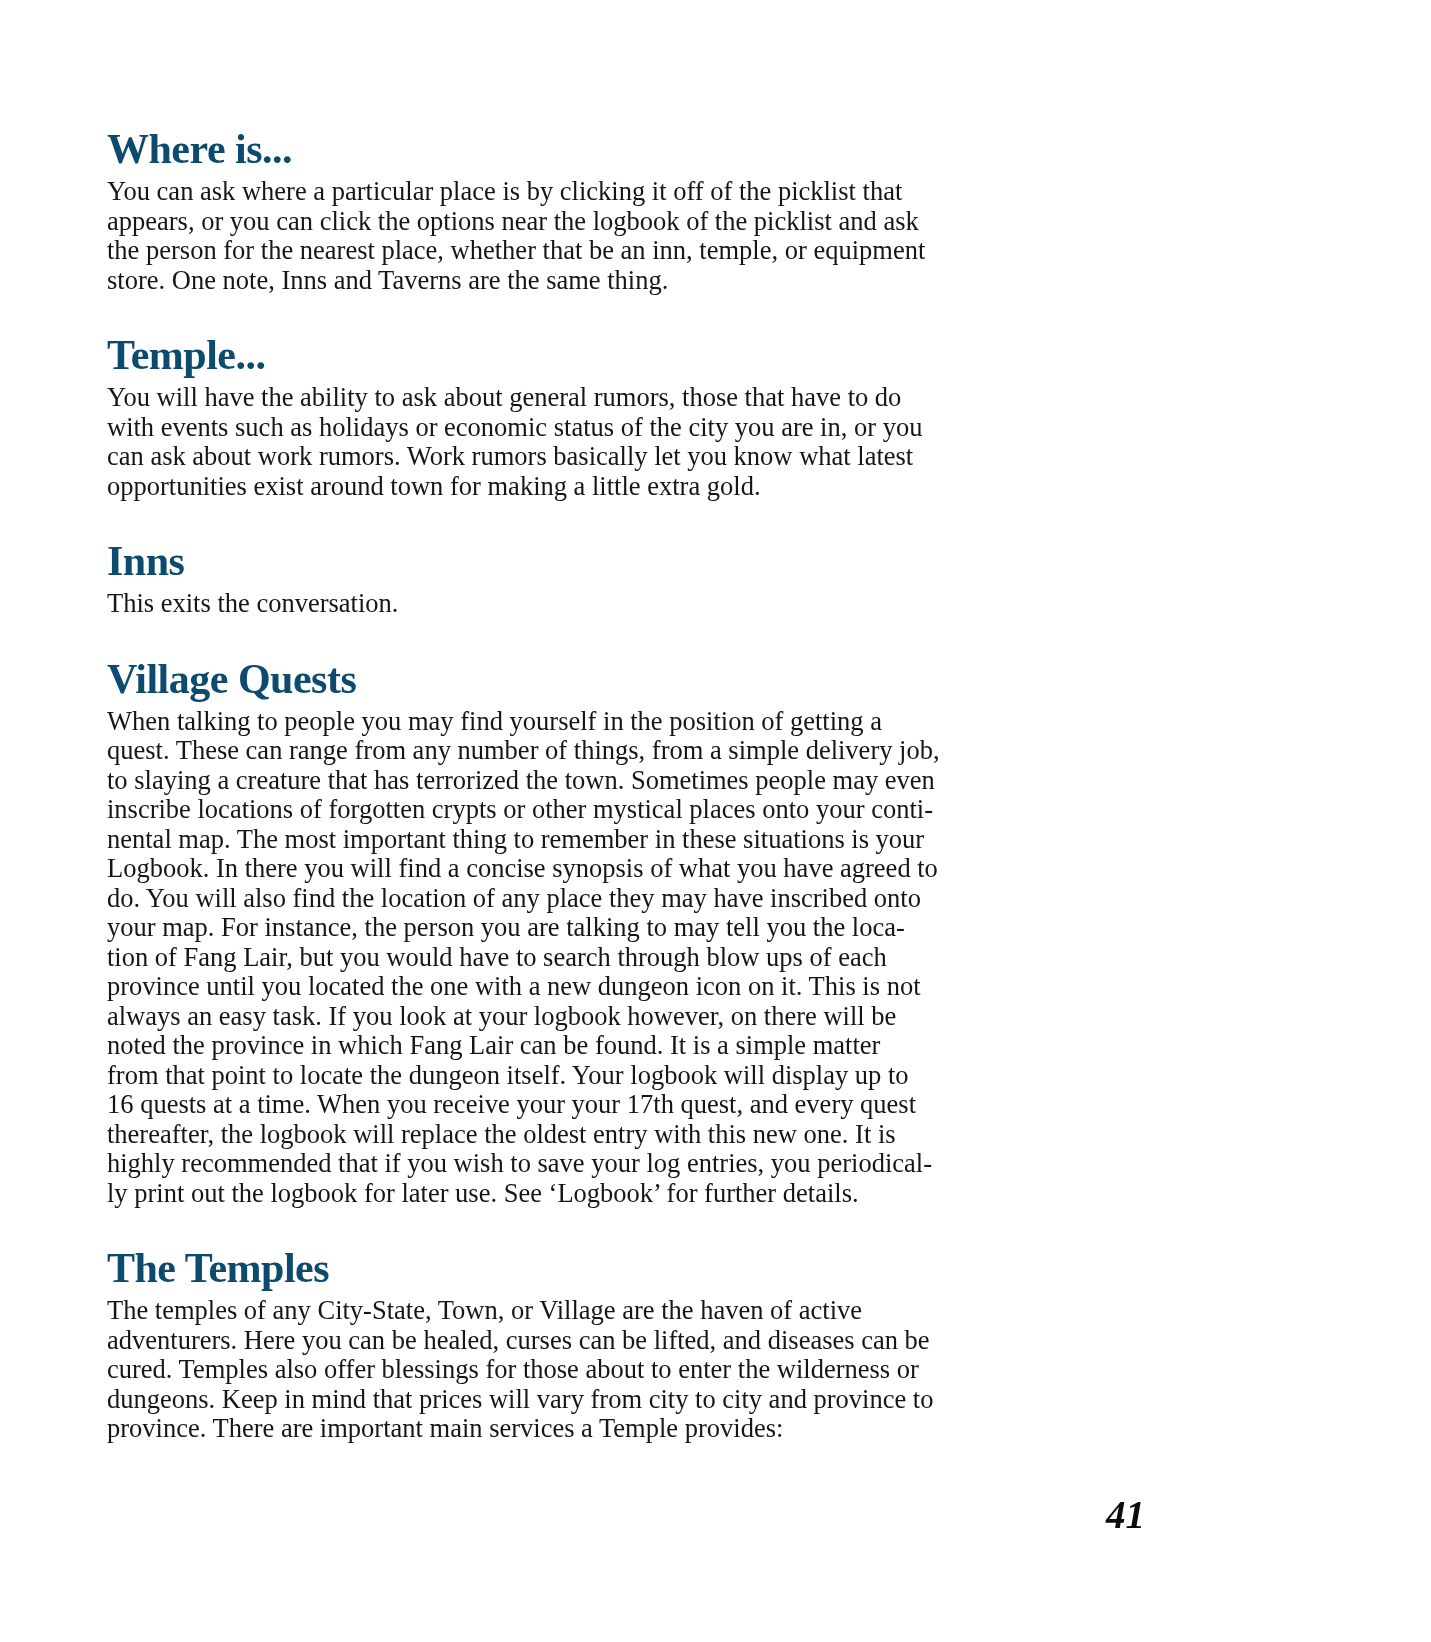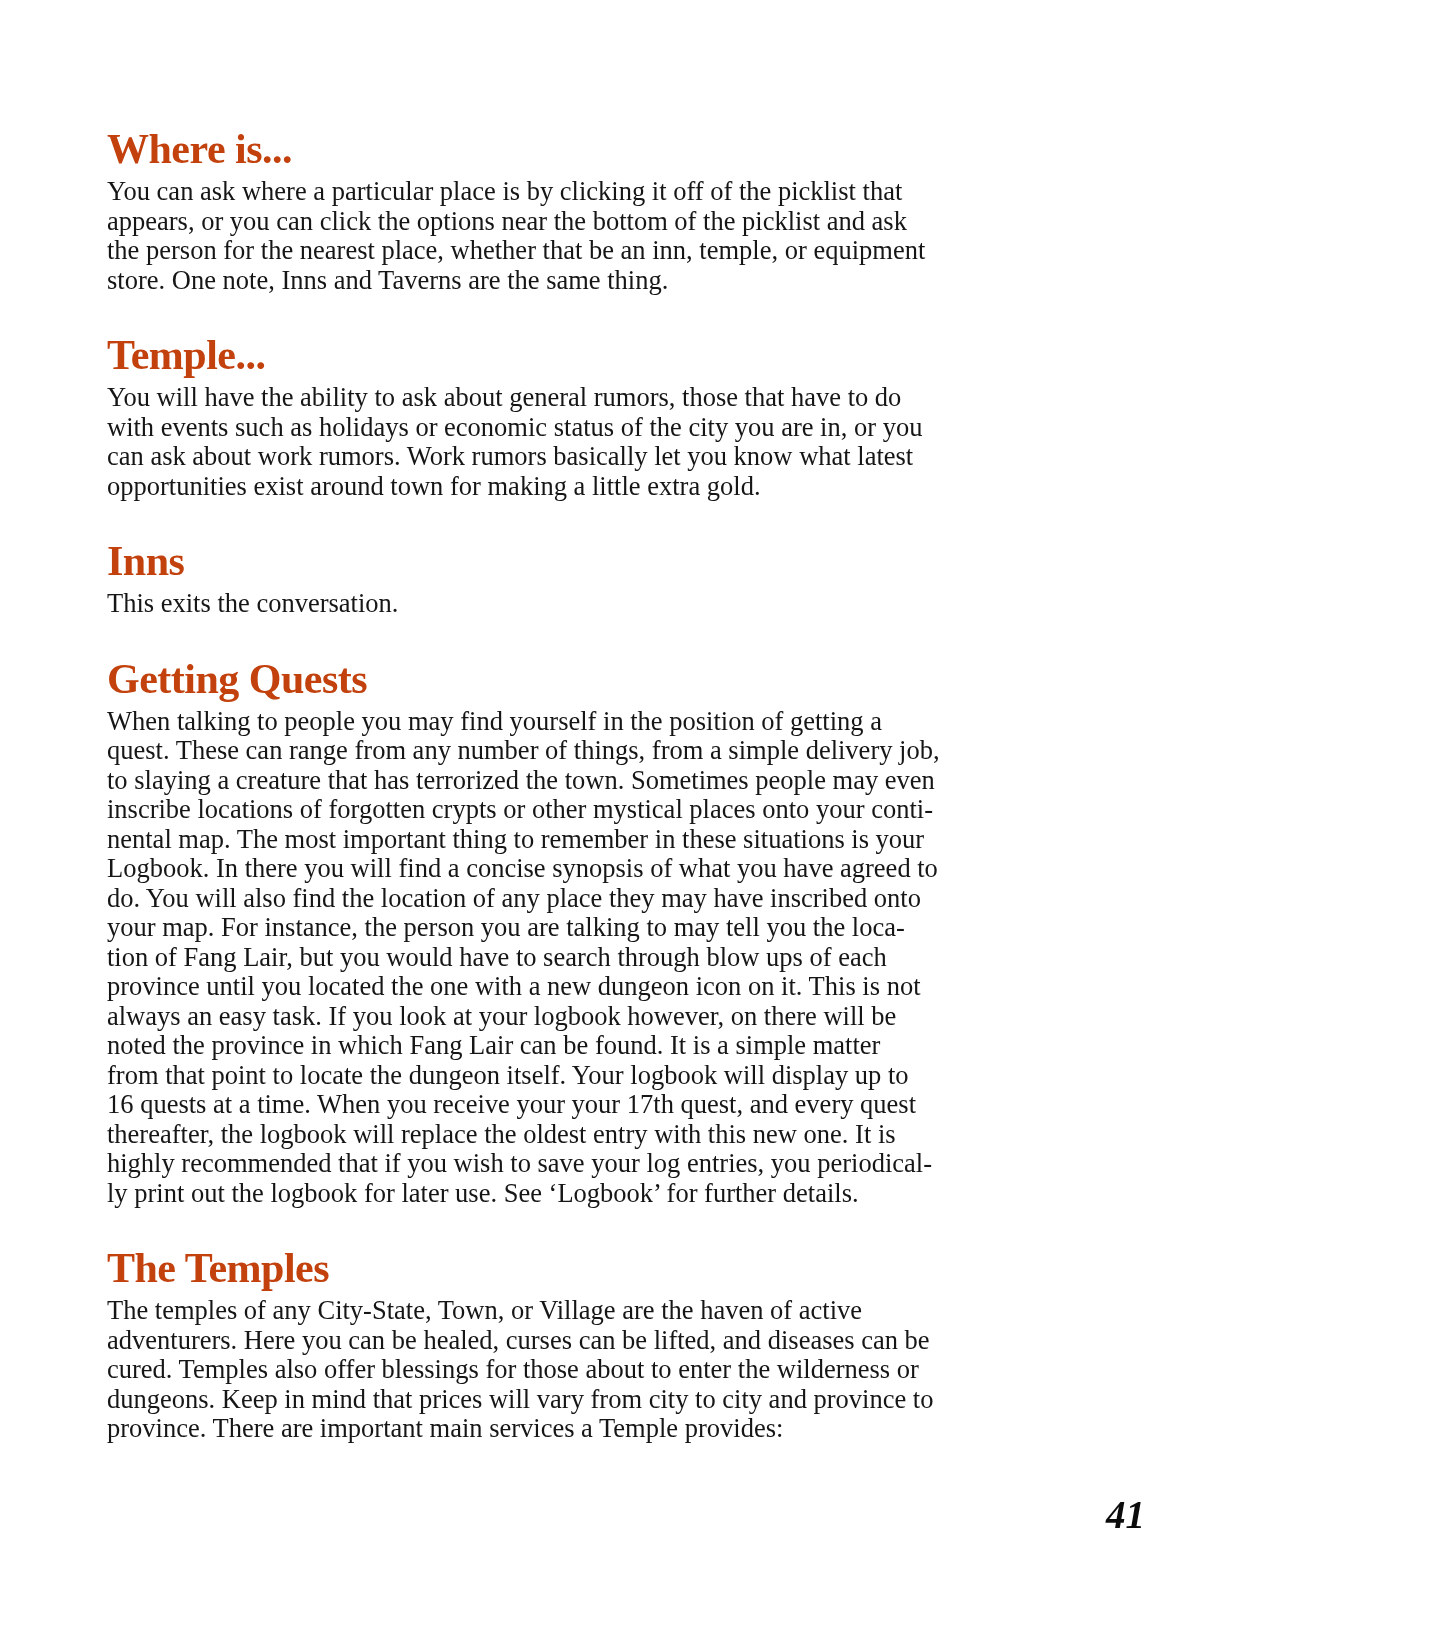--- a/index.html
+++ b/index.html
@@ -19,21 +19,21 @@
     position: absolute;
     left: 107px;
     top: 127px;
     width: 910px;
   }
   .section h2 {
     font-size: 42px;
     line-height: 44px;
     font-weight: bold;
     letter-spacing: -0.5px;
-    color: #c2410c;
+    color: #0c4a6e;
     margin: 38px 0 0 0;
   }
   .section:first-child h2 {
     margin-top: 0;
   }
   .section p {
     font-size: 26.5px;
     line-height: 29.5px;
     color: #161616;
     margin: 6px 0 0 0;
@@ -53,40 +53,40 @@
 </style>
 </head>
 <body>
 
 <div class="page">
   <div class="content">
 
     <div class="section">
       <h2>Where is...</h2>
       <p>You can ask where a particular place is by clicking it off of the picklist that
-appears, or you can click the options near the bottom of the picklist and ask
+appears, or you can click the options near the logbook of the picklist and ask
 the person for the nearest place, whether that be an inn, temple, or equipment
 store. One note, Inns and Taverns are the same thing.</p>
     </div>
 
     <div class="section">
       <h2>Temple...</h2>
       <p>You will have the ability to ask about general rumors, those that have to do
 with events such as holidays or economic status of the city you are in, or you
 can ask about work rumors. Work rumors basically let you know what latest
 opportunities exist around town for making a little extra gold.</p>
     </div>
 
     <div class="section">
       <h2>Inns</h2>
       <p>This exits the conversation.</p>
     </div>
 
     <div class="section">
-      <h2>Getting Quests</h2>
+      <h2>Village Quests</h2>
       <p>When talking to people you may find yourself in the position of getting a
 quest. These can range from any number of things, from a simple delivery job,
 to slaying a creature that has terrorized the town. Sometimes people may even
 inscribe locations of forgotten crypts or other mystical places onto your conti-
 nental map. The most important thing to remember in these situations is your
 Logbook. In there you will find a concise synopsis of what you have agreed to
 do. You will also find the location of any place they may have inscribed onto
 your map. For instance, the person you are talking to may tell you the loca-
 tion of Fang Lair, but you would have to search through blow ups of each
 province until you located the one with a new dungeon icon on it. This is not

